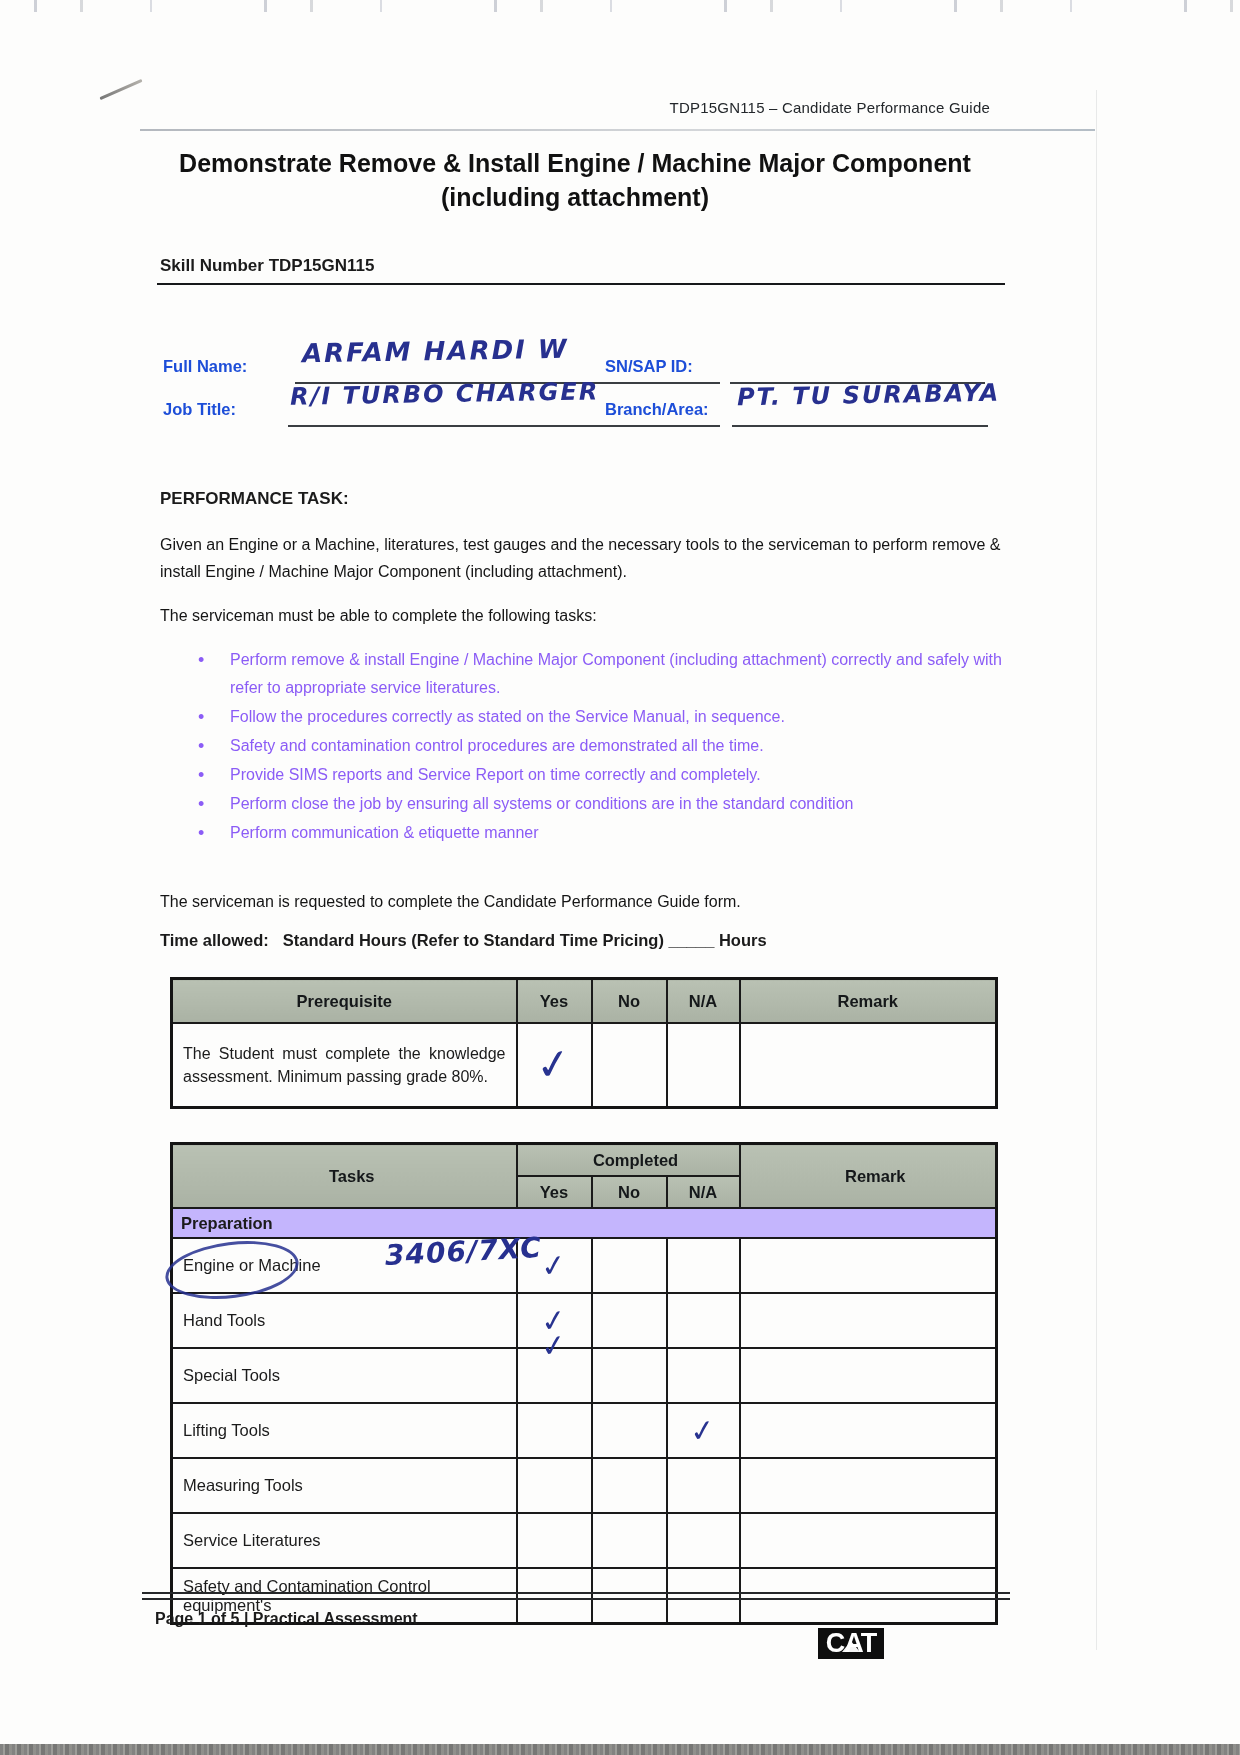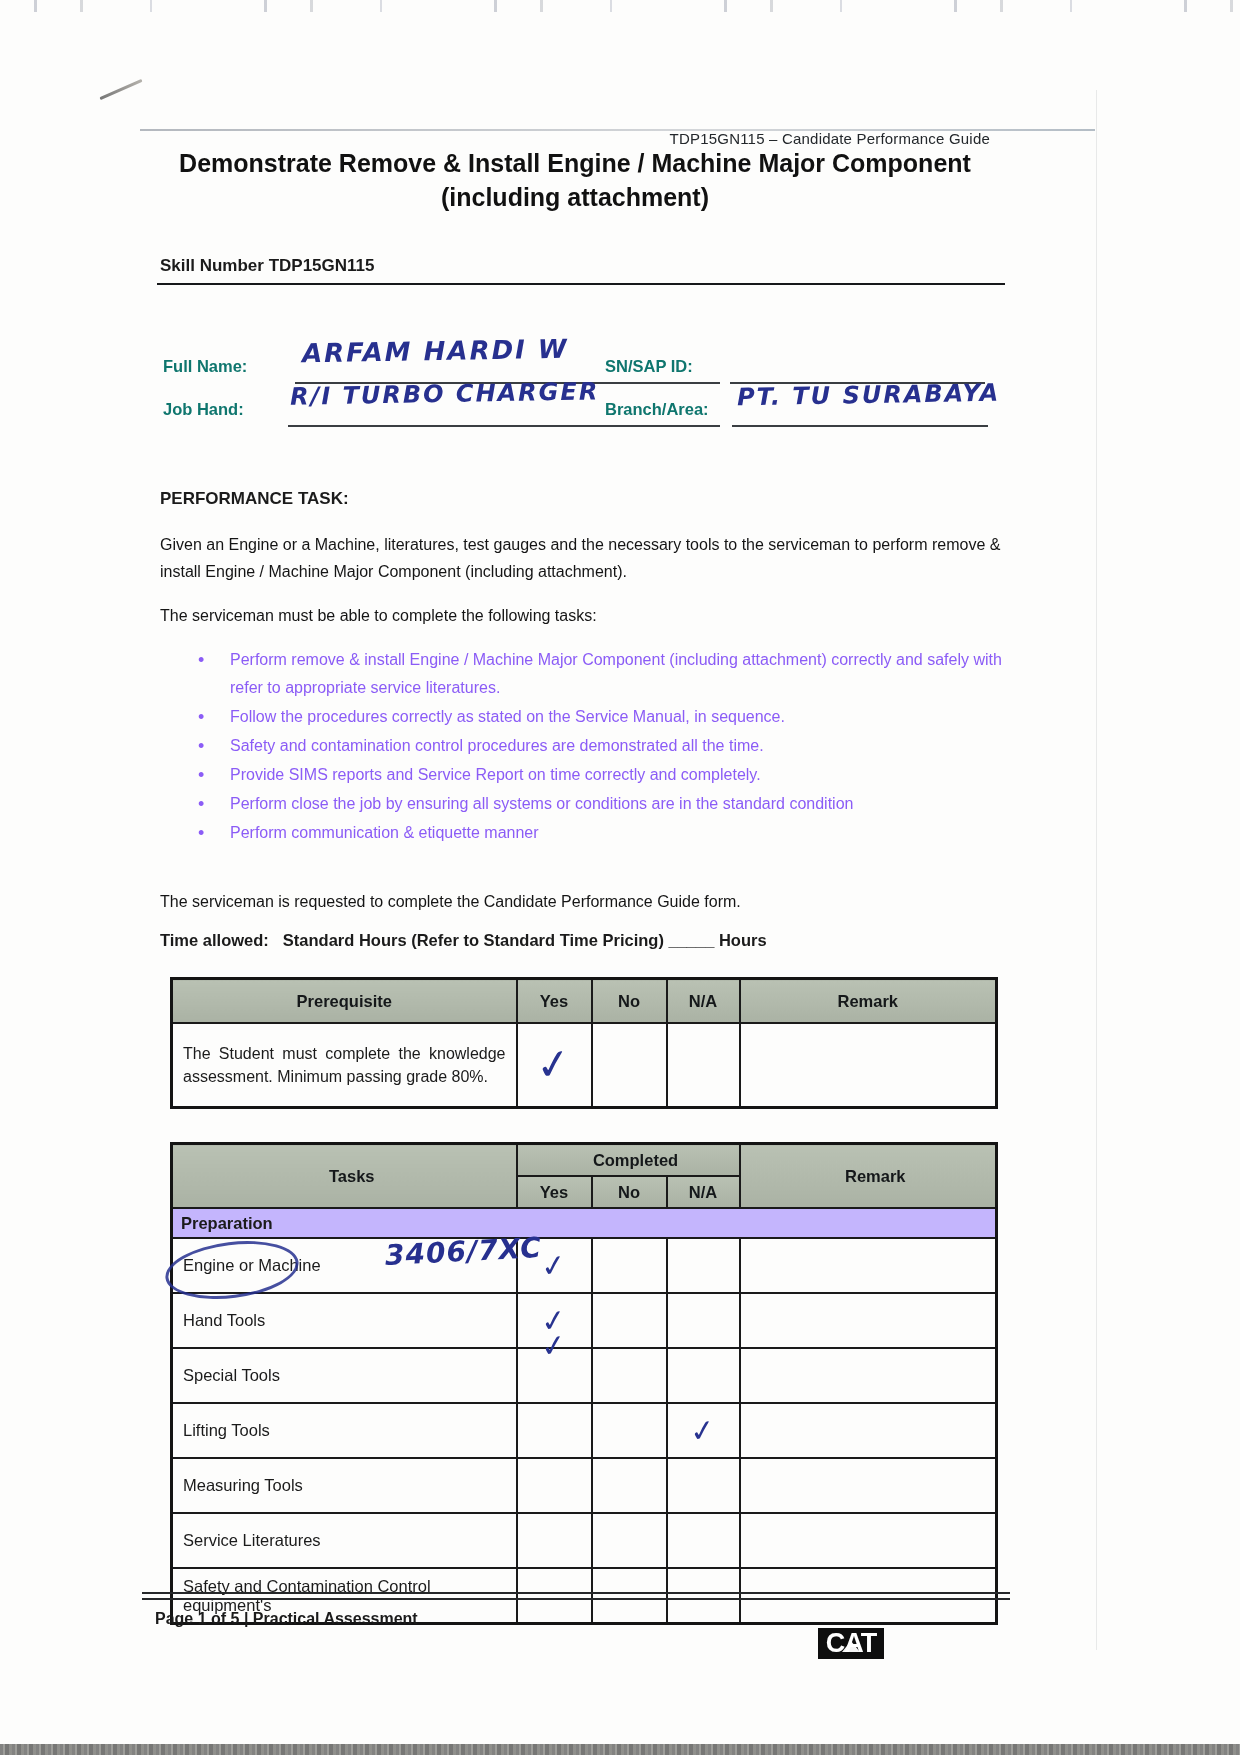--- a/index.html
+++ b/index.html
@@ -34,32 +34,32 @@
     background:#8a8f98;opacity:.18;
   }
   .pen-mark{
     position:absolute;top:88px;left:98px;width:46px;height:3px;
     background:linear-gradient(90deg,#777,#b5b2ac);
     transform:rotate(-24deg);border-radius:2px;
   }
   
   .header-right{
     position:absolute;top:99px;right:250px;
-    font-size:15px;color:#23272b;letter-spacing:.2px;margin-top:31px;
+    font-size:15px;color:#23272b;letter-spacing:.2px;
   }
   .faint-rule{
     position:absolute;top:129px;left:140px;width:955px;height:2px;
     background:linear-gradient(90deg,rgba(90,100,115,.45),rgba(90,100,115,.25) 60%,rgba(90,110,130,.45));
   }
   .title-block{position:absolute;top:146px;left:60px;width:1030px;text-align:center;}
   .title-line{font-size:25px;font-weight:bold;line-height:34px;color:#111;}
   .skill-number{position:absolute;top:256px;left:160px;font-size:17px;font-weight:bold;}
   .skill-underline{position:absolute;top:283px;left:157px;width:848px;height:2px;background:#16181a;}
   
-  .field-label{position:absolute;font-size:16.5px;font-weight:bold;color:#0f766e;}
+  .field-label{position:absolute;font-size:16.5px;font-weight:bold;color:#1d4ed8;}
   .field-underline{position:absolute;height:2px;background:#3a3e42;}
   .ink{
     font-family:"DejaVu Sans",sans-serif;font-style:italic;font-weight:bold;
     color:#27308f;
   }
   .hand-value{position:absolute;font-size:24px;letter-spacing:2px;white-space:nowrap;}
   
   .h-section{position:absolute;font-size:17px;font-weight:bold;}
   .para{position:absolute;font-size:16px;line-height:27px;color:#151515;}
   .bullets{position:absolute;top:646px;left:196px;width:820px;}
@@ -144,21 +144,21 @@
   <div class="skill-underline"></div>
 
   <div class="field-label" style="top:357px;left:163px;">Full Name:</div>
   <div class="hand-value ink" style="top:336px;left:302px;font-size:26px;transform:rotate(-1deg);">ARFAM HARDI W</div>
   <div class="field-underline" style="top:382px;left:295px;width:425px;"></div>
 
   <div class="field-label" style="top:357px;left:605px;">SN/SAP ID:</div>
   <div class="hand-value ink" style="top:350px;left:740px;"></div>
   <div class="field-underline" style="top:382px;left:730px;width:255px;"></div>
 
-  <div class="field-label" style="top:400px;left:163px;">Job Hand:</div>
+  <div class="field-label" style="top:400px;left:163px;">Job Title:</div>
   <div class="hand-value ink" style="top:380px;left:290px;transform:rotate(-1deg);">R/I TURBO CHARGER</div>
   <div class="field-underline" style="top:425px;left:288px;width:432px;"></div>
 
   <div class="field-label" style="top:400px;left:605px;">Branch/Area:</div>
   <div class="hand-value ink" style="top:381px;left:737px;transform:rotate(-1deg);">PT. TU SURABAYA</div>
   <div class="field-underline" style="top:425px;left:732px;width:256px;"></div>
 
   <div class="h-section" style="top:489px;left:160px;position:absolute;">PERFORMANCE TASK:</div>
   <div class="para" style="top:531px;left:160px;width:842px;">Given an Engine or a Machine, literatures, test gauges and the necessary tools to the serviceman to perform remove &amp; install Engine / Machine Major Component (including attachment).</div>
   <div class="para" style="top:602px;left:160px;width:842px;">The serviceman must be able to complete the following tasks:</div>

